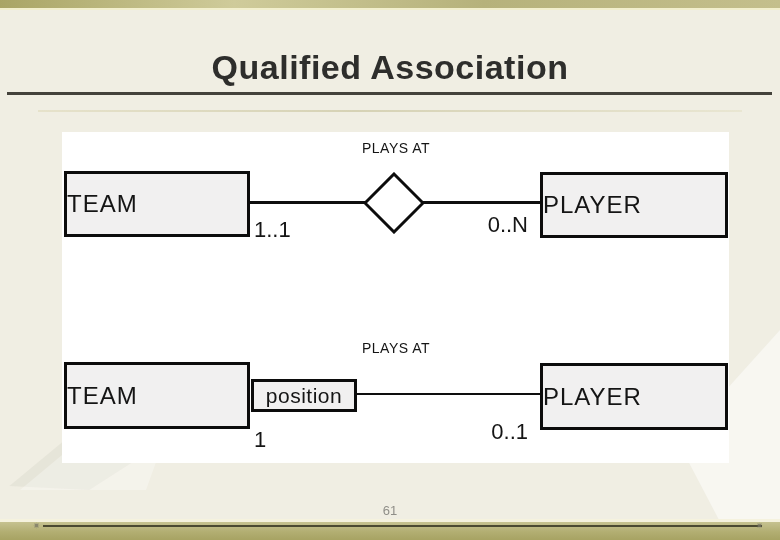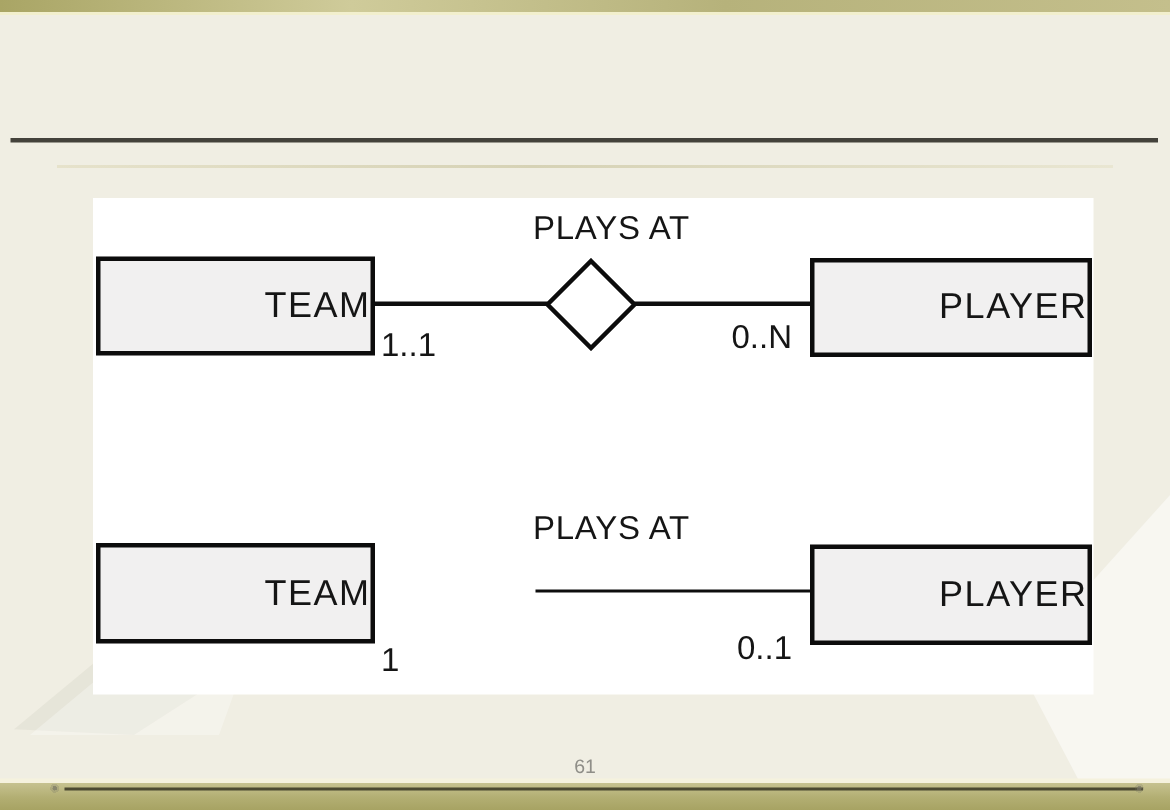--- a/index.html
+++ b/index.html
@@ -29,29 +29,29 @@
   .wm-left2{left:20px;top:340px;width:180px;height:150px;
     background:rgba(255,255,255,.30);
     clip-path:polygon(0% 100%,100% 0%,70% 100%);}
   .wm-right{left:662px;top:330px;width:118px;height:205px;
     background:rgba(255,255,255,.50);
     clip-path:polygon(100% 0%,14% 55%,55% 100%,100% 100%);}
 
   .panel{position:absolute;left:62px;top:132px;width:667px;height:331px;background:#fff;}
 
   .entity{position:absolute;box-sizing:border-box;border:3px solid var(--entity-border);
-    background:var(--entity-fill);display:flex;align-items:center;justify-content:flex-end;
+    background:var(--entity-fill);display:flex;align-items:center;justify-content:flex-start;
     font-size:24px;letter-spacing:1px;color:var(--diagram-text);}
   .qualifier{position:absolute;box-sizing:border-box;border:3px solid var(--entity-border);
     background:var(--entity-fill);display:flex;align-items:center;justify-content:center;
     font-size:21px;letter-spacing:.5px;color:var(--diagram-text);}
   .conn{position:absolute;background:#0e0e0e;}
   .dlabel{position:absolute;font-size:22px;color:var(--diagram-text);line-height:1;}
-  .rel-label{position:absolute;font-size:22px;color:var(--diagram-text);line-height:1;
-    width:128px;text-align:right;letter-spacing:.5px;}
+  .rel-label{position:absolute;font-size:14px;color:var(--diagram-text);line-height:1;
+    width:128px;text-align:center;letter-spacing:.5px;}
   .card-r{width:66px;text-align:right;}
 
   .t-team{left:2px;top:39px;width:186px;height:66px;}
   .t-line-a{left:188px;top:69px;width:115px;height:3px;}
   .t-card-l{left:192px;top:87px;}
   .t-rel{left:270px;top:9px;}
   .t-diamond{position:absolute;left:301px;top:40px;}
   .t-line-b{left:361px;top:69px;width:117px;height:3px;}
   .t-card-r{left:400px;top:82px;}
   .t-player{left:478px;top:40px;width:188px;height:66px;}
@@ -76,20 +76,21 @@
   .orn-l{left:33px;top:522px;}
   .orn-r{left:756px;top:522px;}
 </style>
 </head>
 <body>
 
 <div class="slide">
 
   <div class="top-band"></div>
 
+  <div class="slide-title">Qualified Association</div>
   <div class="title-rule"></div>
   <div class="title-rule2"></div>
 
   <div class="wm wm-left"></div>
   <div class="wm wm-left2"></div>
   <div class="wm wm-right"></div>
 
   <div class="panel">
 
     <div class="entity t-team">
@@ -103,20 +104,23 @@
     </svg>
     <div class="conn t-line-b"></div>
     <div class="dlabel card-r t-card-r">0..N</div>
     <div class="entity t-player">
       <span>PLAYER</span>
     </div>
 
     <div class="entity b-team">
       <span>TEAM</span>
     </div>
+    <div class="qualifier b-qual">
+      <span>position</span>
+    </div>
     <div class="dlabel b-card-l">1</div>
     <div class="rel-label b-rel">PLAYS AT</div>
     <div class="conn b-line"></div>
     <div class="dlabel card-r b-card-r">0..1</div>
     <div class="entity b-player">
       <span>PLAYER</span>
     </div>
 
   </div>
 

